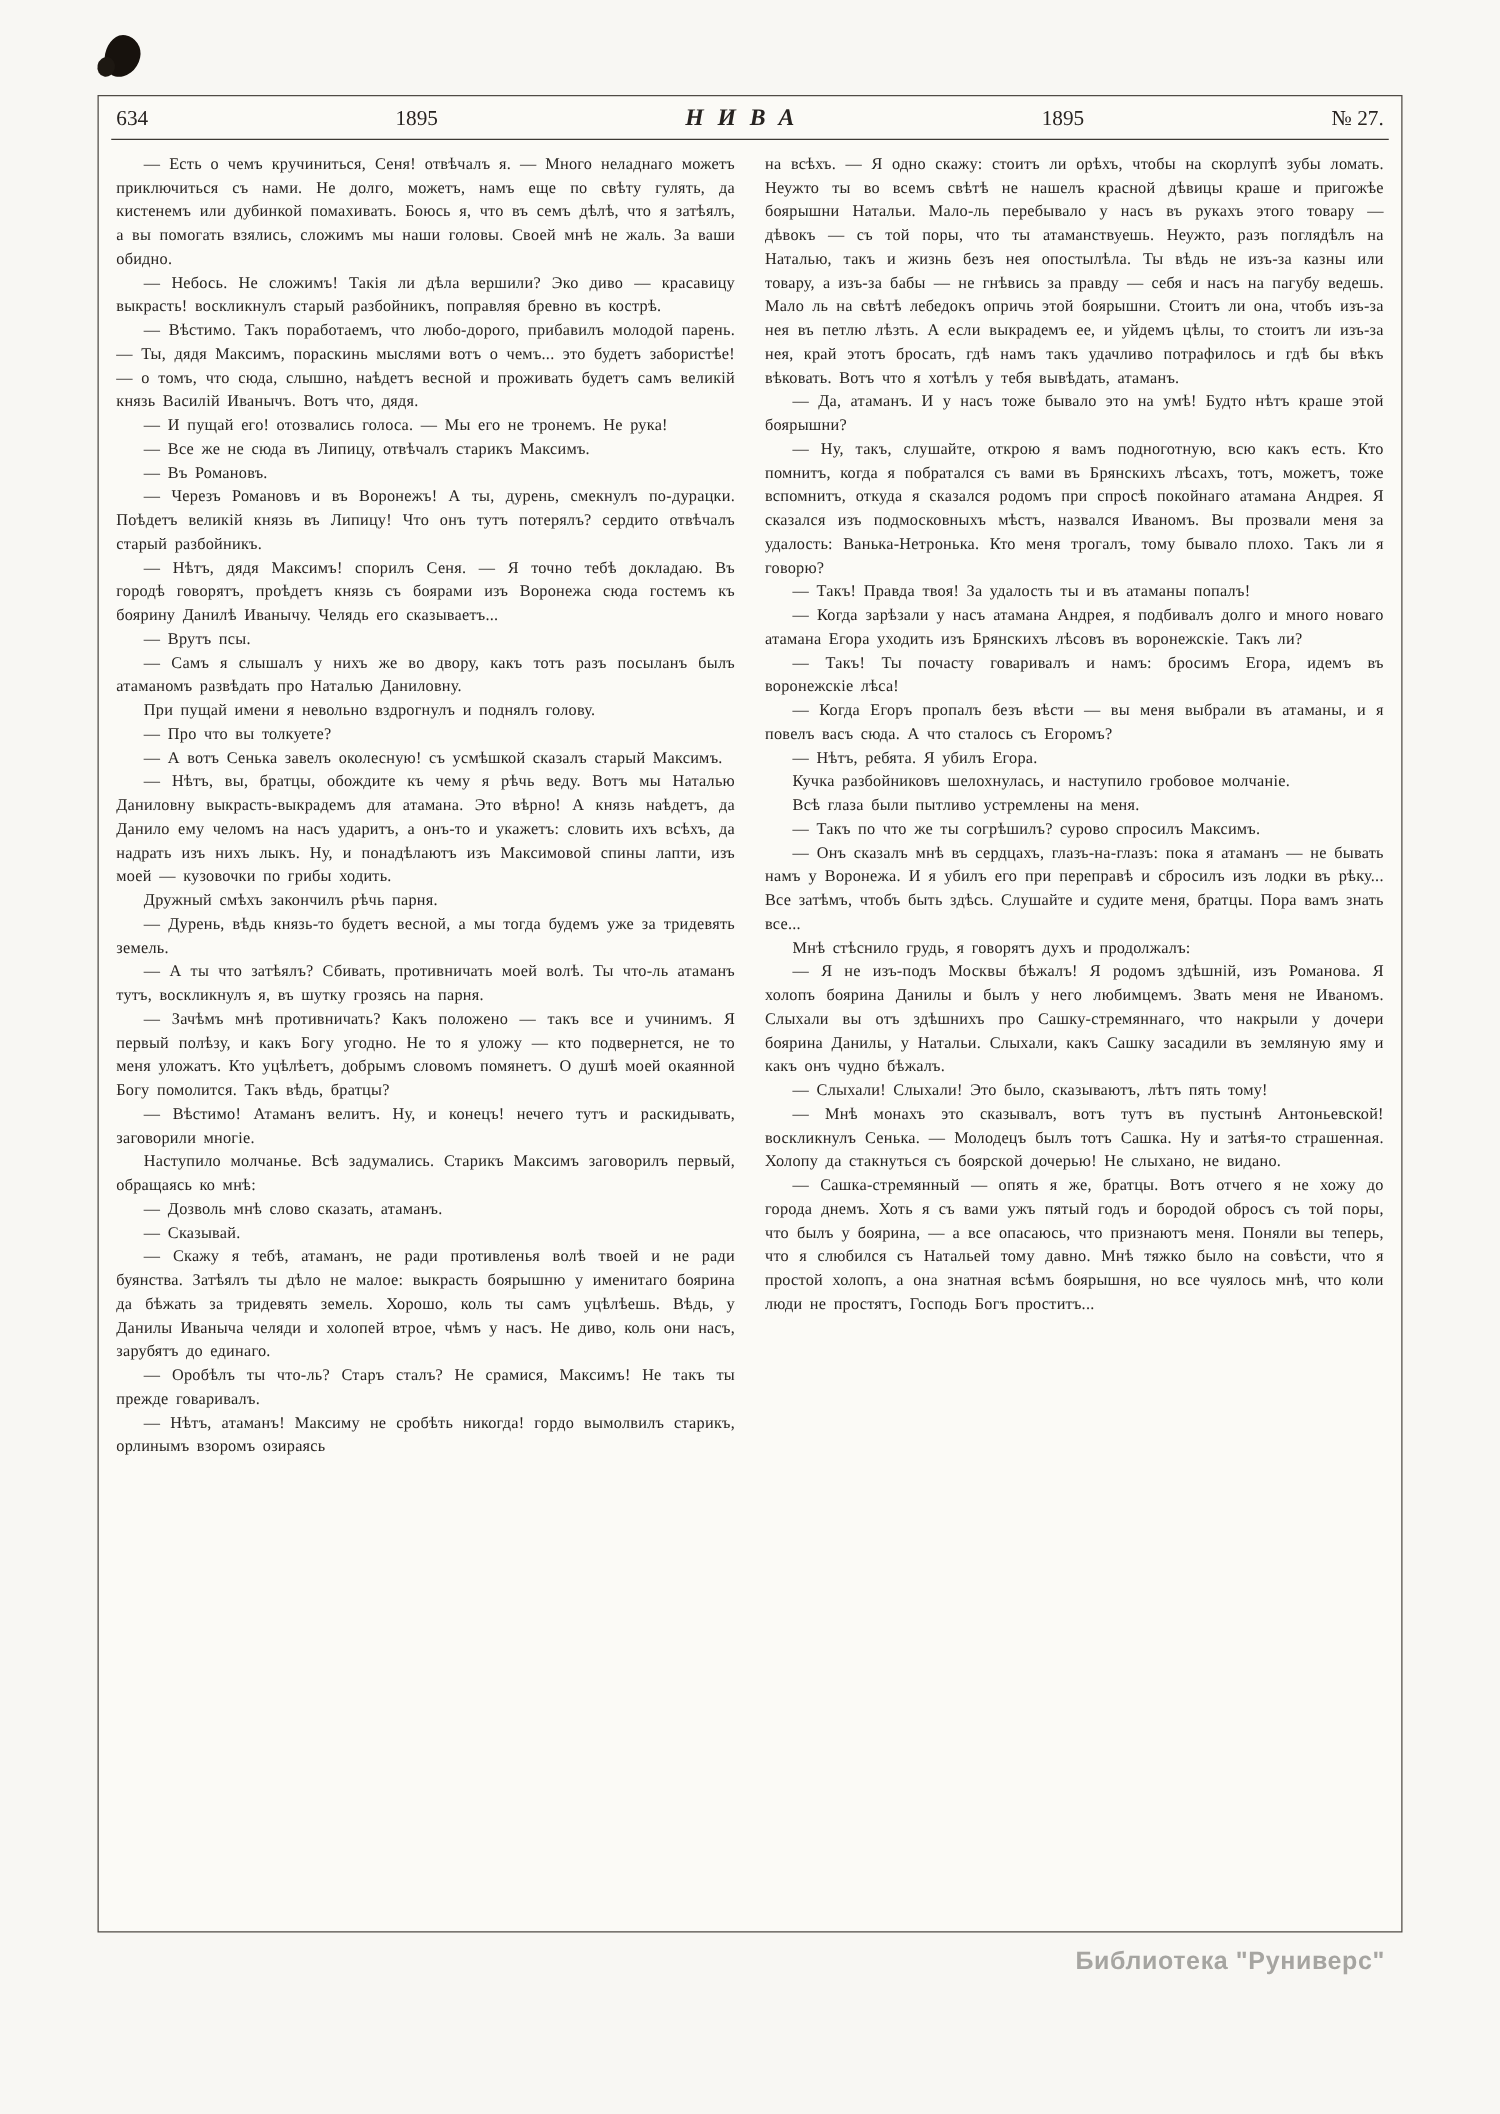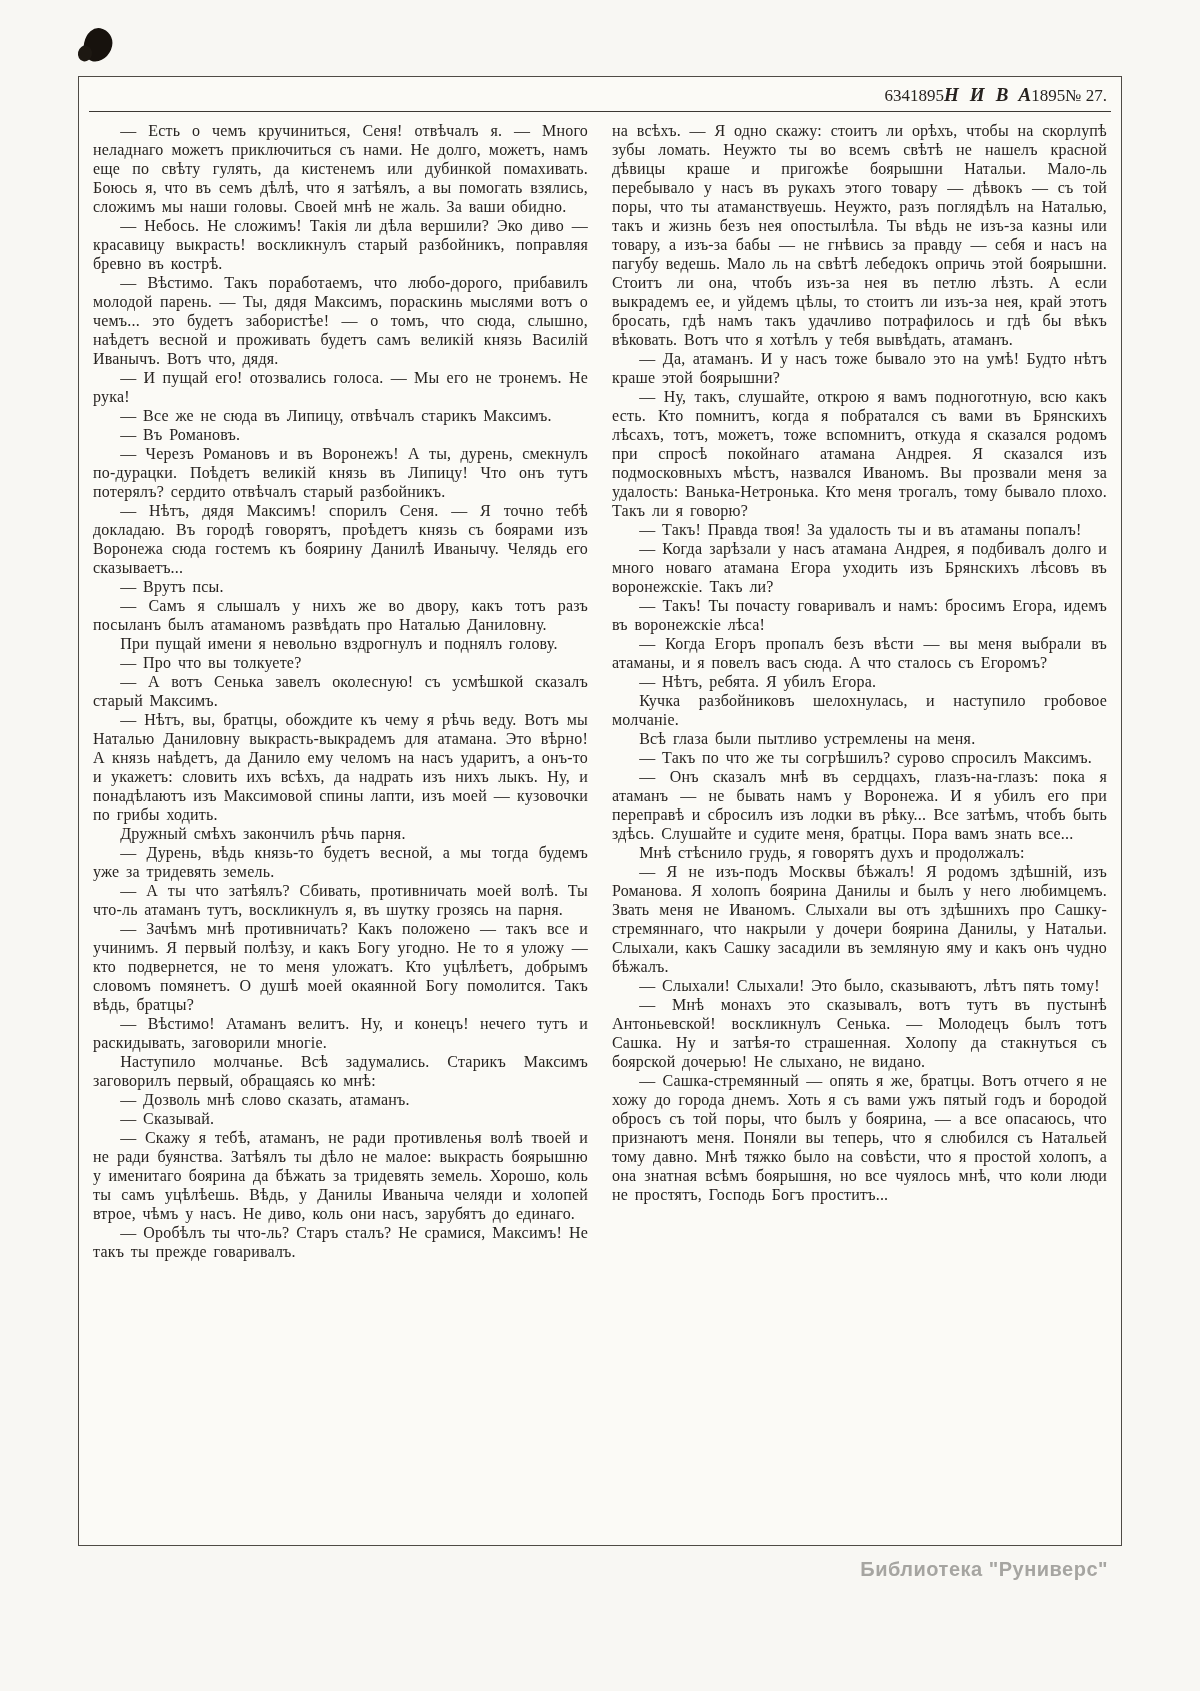--- a/index.html
+++ b/index.html
@@ -41,21 +41,21 @@
     left: 78px;
     top: 76px;
     width: 1044px;
     height: 1470px;
     border: 1px solid #4f4b45;
     background: #fbfaf6;
     box-sizing: border-box;
   }
   .header {
     display: flex;
-    justify-content: flex-end;
+    justify-content: space-between;
     align-items: baseline;
     padding: 7px 14px 3px 14px;
     font-size: 17px;
   }
   .h-item { white-space: nowrap; }
   .h-item.title {
     font-weight: bold;
     font-size: 19px;
     letter-spacing: 11px;
     margin-right: -11px;
@@ -71,21 +71,21 @@
     display: flex;
     gap: 24px;
     padding: 9px 14px 0 14px;
     height: 1418px;
     overflow: hidden;
   }
   .col {
     flex: 1 1 0;
     min-width: 0;
     text-align: justify;
-    font-size: 16px;
+    font-size: 13px;
     line-height: 19px;
     word-spacing: 2.5px;
     letter-spacing: 0.2px;
   }
   .col p.para {
     margin: 0;
     text-indent: 1.7em;
   }
   .col p.para.flush {
     text-indent: 0;
@@ -139,20 +139,21 @@
           <p class="para">Дружный смѣхъ закончилъ рѣчь парня.</p>
           <p class="para">— Дурень, вѣдь князь-то будетъ весной, а мы тогда будемъ уже за тридевять земель.</p>
           <p class="para">— А ты что затѣялъ? Сбивать, противничать моей волѣ. Ты что-ль атаманъ тутъ, воскликнулъ я, въ шутку грозясь на парня.</p>
           <p class="para">— Зачѣмъ мнѣ противничать? Какъ положено — такъ все и учинимъ. Я первый полѣзу, и какъ Богу угодно. Не то я уложу — кто подвернется, не то меня уложатъ. Кто уцѣлѣетъ, добрымъ словомъ помянетъ. О душѣ моей окаянной Богу помолится. Такъ вѣдь, братцы?</p>
           <p class="para">— Вѣстимо! Атаманъ велитъ. Ну, и конецъ! нечего тутъ и раскидывать, заговорили многіе.</p>
           <p class="para">Наступило молчанье. Всѣ задумались. Старикъ Максимъ заговорилъ первый, обращаясь ко мнѣ:</p>
           <p class="para">— Дозволь мнѣ слово сказать, атаманъ.</p>
           <p class="para">— Сказывай.</p>
           <p class="para">— Скажу я тебѣ, атаманъ, не ради противленья волѣ твоей и не ради буянства. Затѣялъ ты дѣло не малое: выкрасть боярышню у именитаго боярина да бѣжать за тридевять земель. Хорошо, коль ты самъ уцѣлѣешь. Вѣдь, у Данилы Иваныча челяди и холопей втрое, чѣмъ у насъ. Не диво, коль они насъ, зарубятъ до единаго.</p>
           <p class="para">— Оробѣлъ ты что-ль? Старъ сталъ? Не срамися, Максимъ! Не такъ ты прежде говаривалъ.</p>
+          <p class="para">— Нѣтъ, атаманъ! Максиму не сробѣть никогда! гордо вымолвилъ старикъ, орлинымъ взоромъ озираясь</p>
         </div>
       <div class="col">
           <p class="para flush">на всѣхъ. — Я одно скажу: стоитъ ли орѣхъ, чтобы на скорлупѣ зубы ломать. Неужто ты во всемъ свѣтѣ не нашелъ красной дѣвицы краше и пригожѣе боярышни Натальи. Мало-ль перебывало у насъ въ рукахъ этого товару — дѣвокъ — съ той поры, что ты атаманствуешь. Неужто, разъ поглядѣлъ на Наталью, такъ и жизнь безъ нея опостылѣла. Ты вѣдь не изъ-за казны или товару, а изъ-за бабы — не гнѣвись за правду — себя и насъ на пагубу ведешь. Мало ль на свѣтѣ лебедокъ опричь этой боярышни. Стоитъ ли она, чтобъ изъ-за нея въ петлю лѣзть. А если выкрадемъ ее, и уйдемъ цѣлы, то стоитъ ли изъ-за нея, край этотъ бросать, гдѣ намъ такъ удачливо потрафилось и гдѣ бы вѣкъ вѣковать. Вотъ что я хотѣлъ у тебя вывѣдать, атаманъ.</p>
           <p class="para">— Да, атаманъ. И у насъ тоже бывало это на умѣ! Будто нѣтъ краше этой боярышни?</p>
           <p class="para">— Ну, такъ, слушайте, открою я вамъ подноготную, всю какъ есть. Кто помнитъ, когда я побратался съ вами въ Брянскихъ лѣсахъ, тотъ, можетъ, тоже вспомнитъ, откуда я сказался родомъ при спросѣ покойнаго атамана Андрея. Я сказался изъ подмосковныхъ мѣстъ, назвался Иваномъ. Вы прозвали меня за удалость: Ванька-Нетронька. Кто меня трогалъ, тому бывало плохо. Такъ ли я говорю?</p>
           <p class="para">— Такъ! Правда твоя! За удалость ты и въ атаманы попалъ!</p>
           <p class="para">— Когда зарѣзали у насъ атамана Андрея, я подбивалъ долго и много новаго атамана Егора уходить изъ Брянскихъ лѣсовъ въ воронежскіе. Такъ ли?</p>
           <p class="para">— Такъ! Ты почасту говаривалъ и намъ: бросимъ Егора, идемъ въ воронежскіе лѣса!</p>
           <p class="para">— Когда Егоръ пропалъ безъ вѣсти — вы меня выбрали въ атаманы, и я повелъ васъ сюда. А что сталось съ Егоромъ?</p>
           <p class="para">— Нѣтъ, ребята. Я убилъ Егора.</p>

